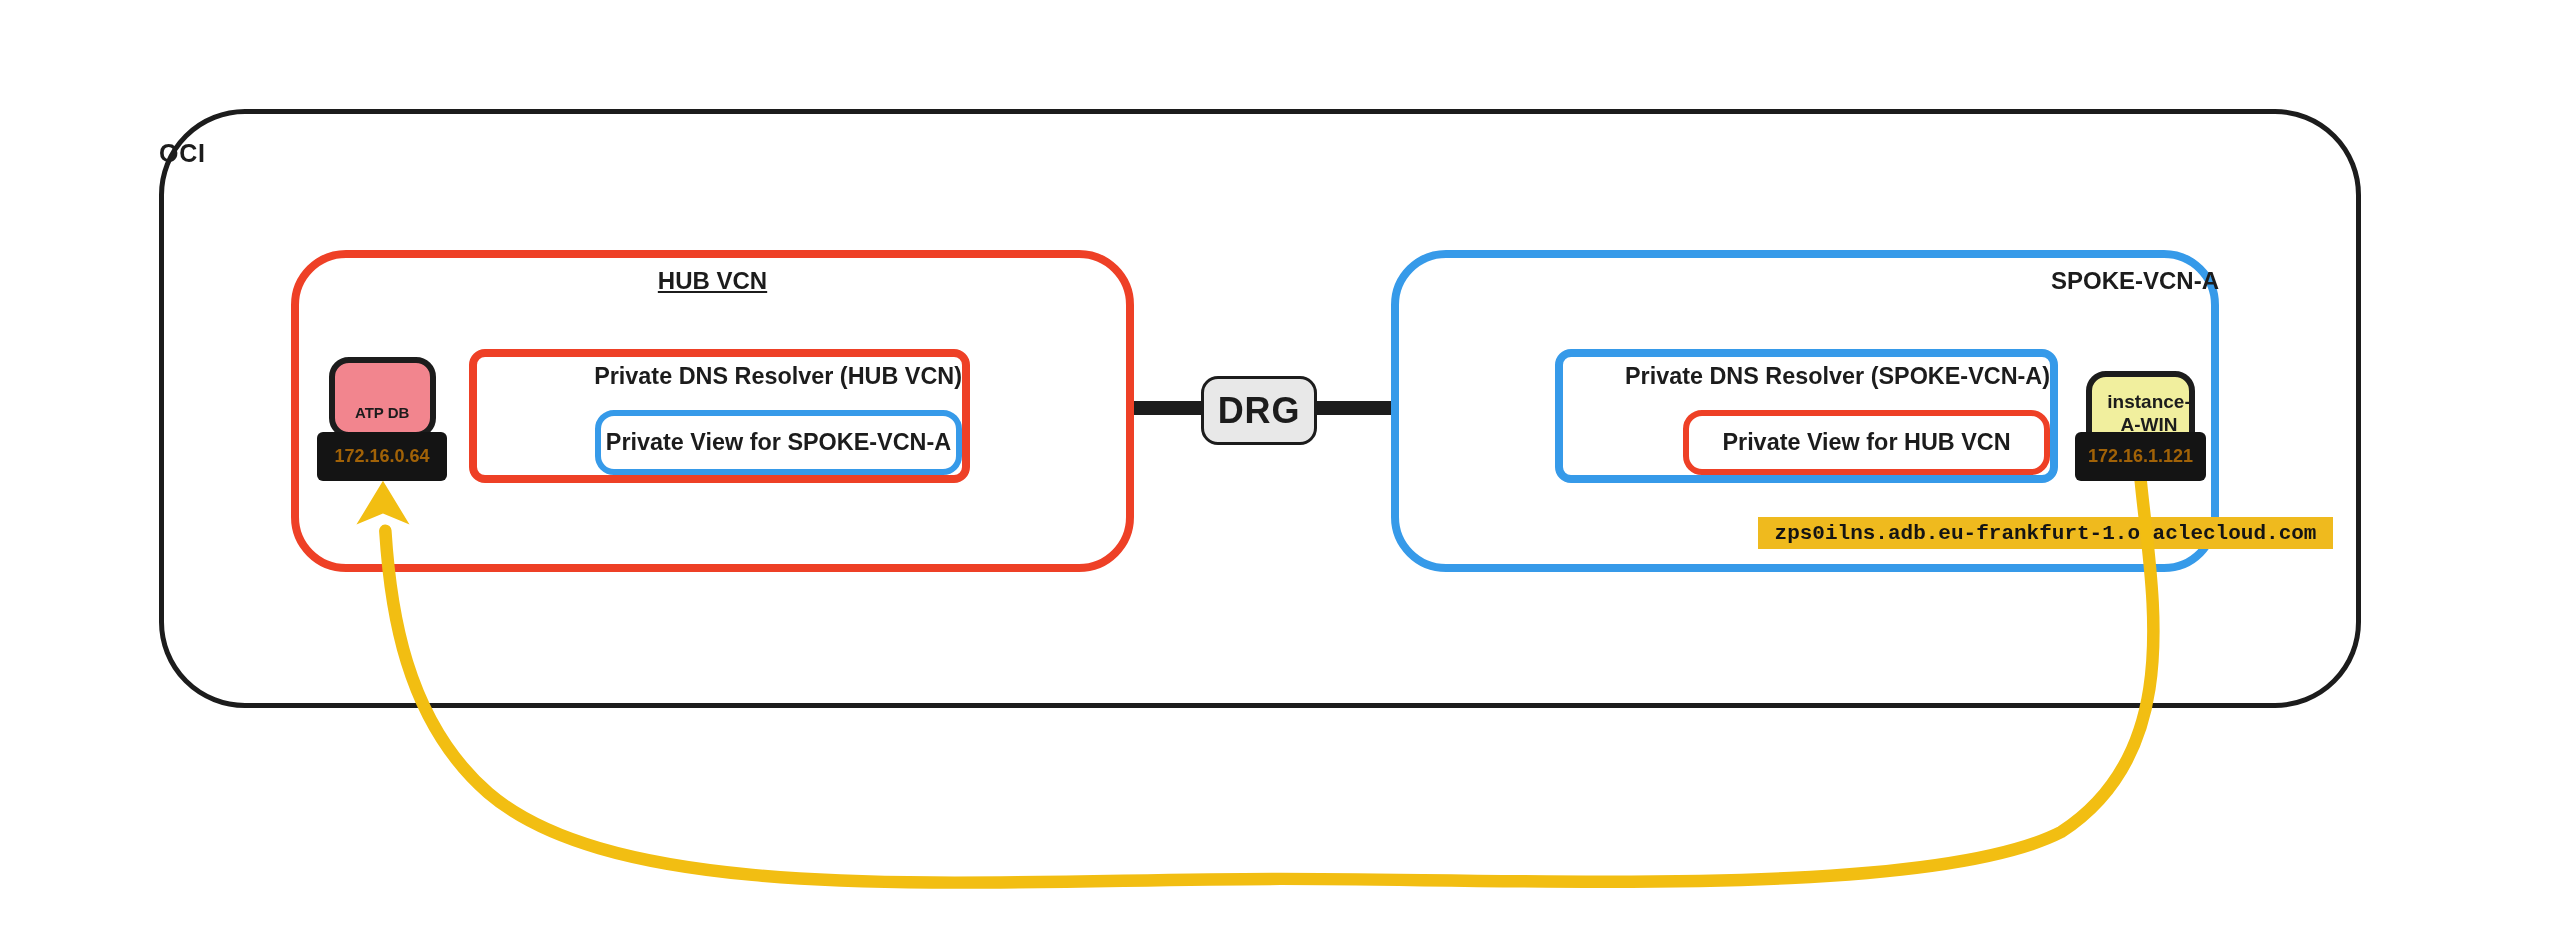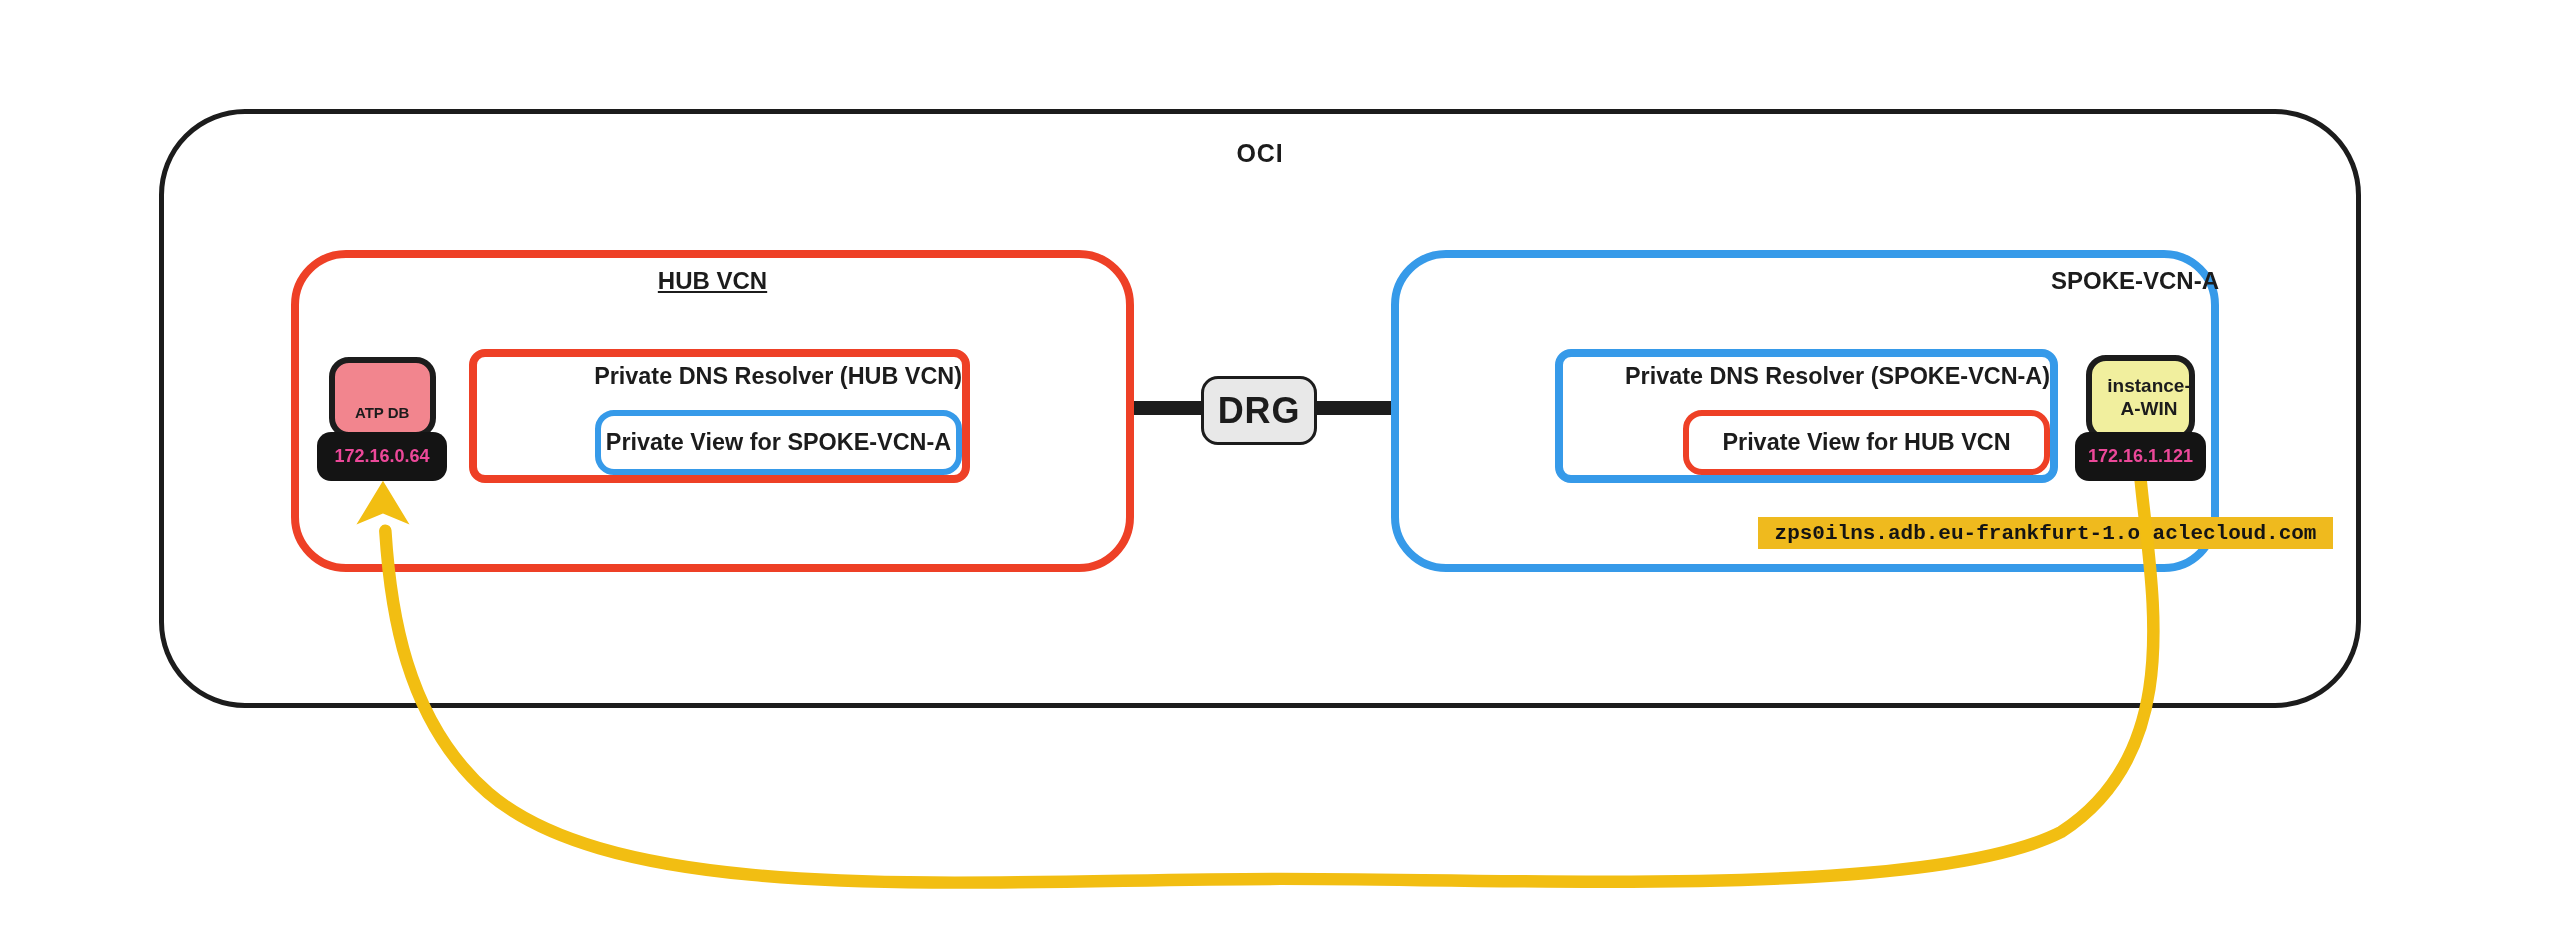--- a/index.html
+++ b/index.html
@@ -18,21 +18,21 @@
   body{
     width:2576px;height:946px;position:relative;overflow:hidden;
     font-family:"Liberation Sans","DejaVu Sans",sans-serif;color:var(--ink);
   }
   .abs{position:absolute;}
   .center{display:flex;align-items:center;justify-content:center;}
 
   
   .outer-box{left:159px;top:109px;width:2202px;height:599px;
     border:5.5px solid var(--ink);border-radius:86px;z-index:1;}
-  .oci-label{left:159px;top:139px;width:2202px;text-align:center;
+  .oci-label{left:159px;top:139px;width:2202px;text-align:left;
     font-size:25px;font-weight:700;letter-spacing:0.8px;z-index:2;}
 
   
   .vcn-box{border-radius:55px;z-index:1;}
   .hub-box{left:291px;top:250px;width:843px;height:322px;border:8.6px solid var(--red);}
   .spoke-box{left:1391px;top:250px;width:828px;height:322px;border:8.6px solid var(--blue);}
   .vcn-label{top:267px;text-align:center;font-size:24px;font-weight:700;z-index:2;}
   .hub-label{left:291px;width:843px;text-decoration:underline;}
   .spoke-label{left:1391px;width:828px;text-align:right;}
 
@@ -54,24 +54,24 @@
 
   
   .device-group{z-index:6;}
   .atp-group{left:317px;top:355px;width:130px;height:126px;}
   .instance-group{left:2075px;top:355px;width:131px;height:126px;}
   .device-body{position:absolute;border:6.2px solid var(--ink);border-radius:20px;
     font-weight:700;text-align:center;}
   .atp-body{left:11.7px;top:1.6px;width:107px;height:81px;background:var(--pink);
     font-size:15px;padding-top:0;display:flex;align-items:flex-end;justify-content:center;
     padding-bottom:11px;}
-  .instance-body{left:11px;top:0;width:109px;height:86px;background:var(--pale-yellow);
+  .instance-body{left:11px;top:16px;width:109px;height:86px;background:var(--pale-yellow);
     font-size:19px;line-height:22.6px;white-space:pre-line;padding-left:17px;}
   .device-badge{position:absolute;left:0;top:77px;width:100%;height:49px;
-    background:var(--badge);border-radius:14px;color:#ec4899;font-size:18px;font-weight:700;}
+    background:var(--badge);border-radius:6px;color:#a16207;font-size:18px;font-weight:700;}
 
   
   .fqdn{left:1758px;top:517px;width:575px;height:32px;background:var(--highlight);
     font-family:"Liberation Mono","DejaVu Sans Mono",monospace;font-weight:700;
     font-size:21px;color:var(--badge);z-index:4;white-space:nowrap;}
 
   
   .arrow-svg{left:0;top:0;width:2576px;height:946px;z-index:5;pointer-events:none;}
   .arrow-stroke{fill:none;stroke:var(--gold);stroke-width:16px;stroke-linecap:round;}
   .arrow-head{fill:var(--gold);stroke:none;}

